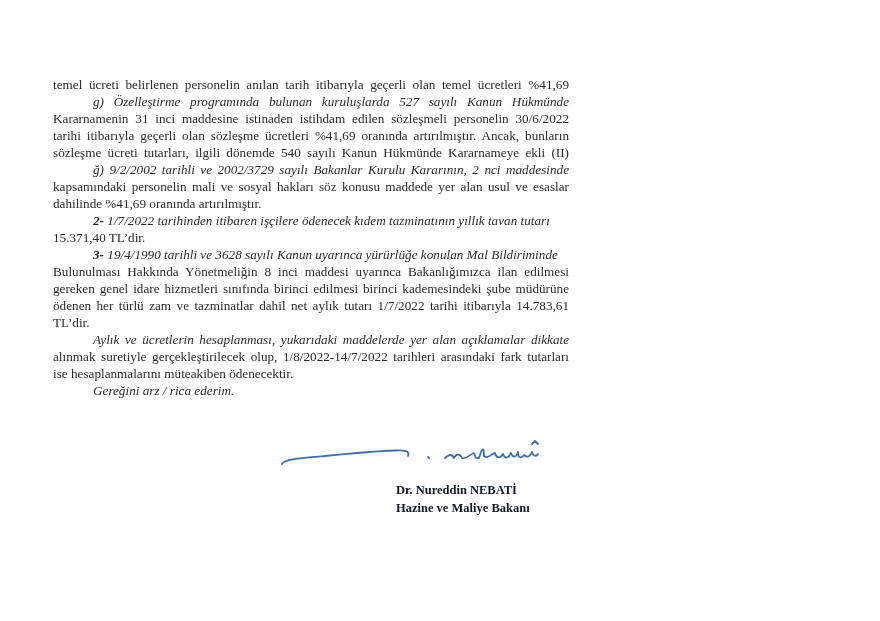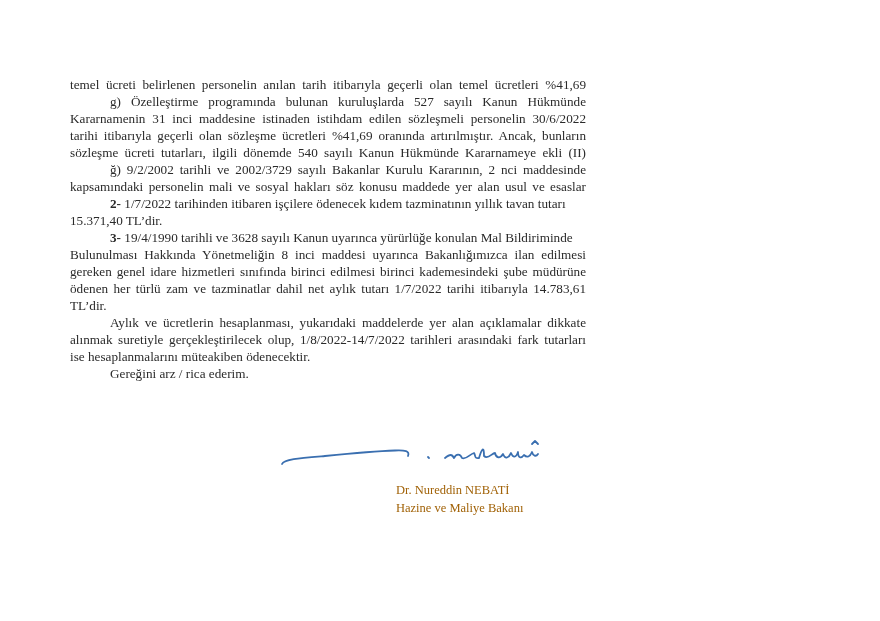--- a/index.html
+++ b/index.html
@@ -3,38 +3,38 @@
 <meta charset="utf-8">
 <style>
   html, body { margin: 0; padding: 0; }
   body {
     width: 880px; height: 621px; background: #ffffff; overflow: hidden;
     position: relative;
     font-family: "Liberation Serif", serif;
     color: #2a2a2a;
   }
   .page {
-    position: absolute; left: 70px; top: 76px; width: 516px;
+    position: absolute; left: 53px; top: 76px; width: 516px;
     font-size: 13.2px; line-height: 17px;
   }
   .line {
     display: block; white-space: nowrap; height: 17px;
   }
   .justify {
     text-align: justify; text-align-last: justify; white-space: normal;
   }
-  .indent { padding-left: 40px; }
+  .indent { padding-left: 40px; font-style: italic; }
   .bold { font-weight: bold; }
   .signature {
     position: absolute; left: 280px; top: 434px; width: 290px; height: 36px;
   }
   .signer {
     position: absolute; left: 396px; top: 481px;
-    font-family: "Liberation Serif", serif; font-weight: normal;
-    font-size: 12.5px; line-height: 18px; color: #a16207;
+    font-family: "Liberation Serif", serif; font-weight: bold;
+    font-size: 12.5px; line-height: 18px; color: #0f172a;
   }
 </style>
 </head>
 <body>
 
 <div class="page">
 
   <div>
     <span class="line justify">temel ücreti belirlenen personelin anılan tarih itibarıyla geçerli olan temel ücretleri %41,69</span>
   </div>
@@ -42,20 +42,21 @@
   <div>
     <span class="line justify indent">g) Özelleştirme programında bulunan kuruluşlarda 527 sayılı Kanun Hükmünde</span>
     <span class="line justify">Kararnamenin 31 inci maddesine istinaden istihdam edilen sözleşmeli personelin 30/6/2022</span>
     <span class="line justify">tarihi itibarıyla geçerli olan sözleşme ücretleri %41,69 oranında artırılmıştır. Ancak, bunların</span>
     <span class="line justify">sözleşme ücreti tutarları, ilgili dönemde 540 sayılı Kanun Hükmünde Kararnameye ekli (II)</span>
   </div>
 
   <div>
     <span class="line justify indent">ğ) 9/2/2002 tarihli ve 2002/3729 sayılı Bakanlar Kurulu Kararının, 2 nci maddesinde</span>
     <span class="line justify">kapsamındaki personelin mali ve sosyal hakları söz konusu maddede yer alan usul ve esaslar</span>
+    <span class="line">dahilinde %41,69 oranında artırılmıştır.</span>
   </div>
 
   <div>
     <span class="line indent"><span class="bold">2-</span><span> 1/7/2022 tarihinden itibaren işçilere ödenecek kıdem tazminatının yıllık tavan tutarı</span></span>
     <span class="line">15.371,40 TL’dir.</span>
   </div>
 
   <div>
     <span class="line indent"><span class="bold">3-</span><span> 19/4/1990 tarihli ve 3628 sayılı Kanun uyarınca yürürlüğe konulan Mal Bildiriminde</span></span>
     <span class="line justify">Bulunulması Hakkında Yönetmeliğin 8 inci maddesi uyarınca Bakanlığımızca ilan edilmesi</span>

